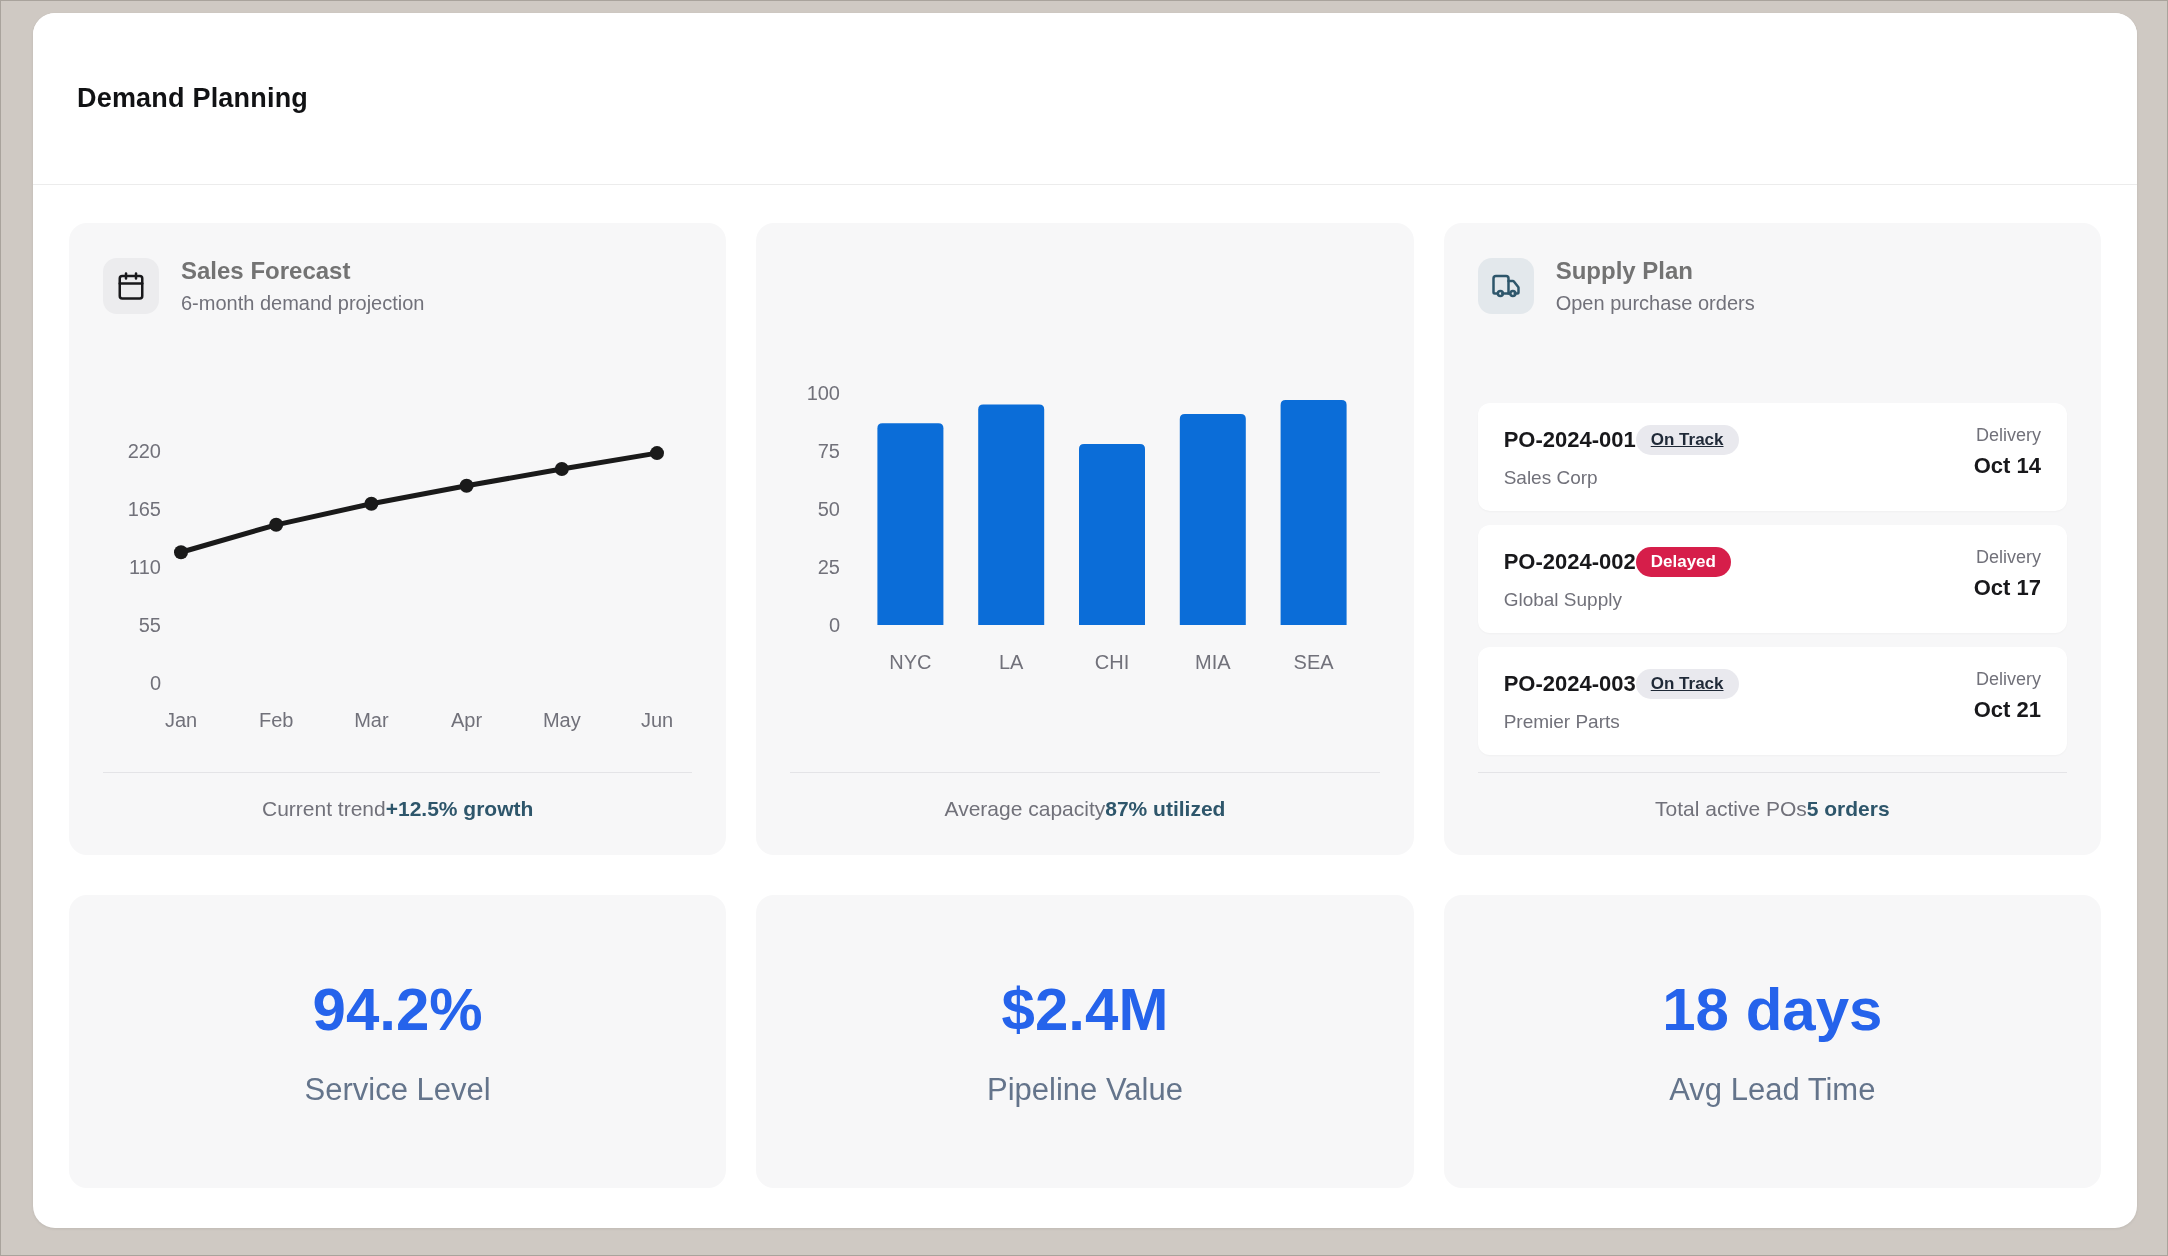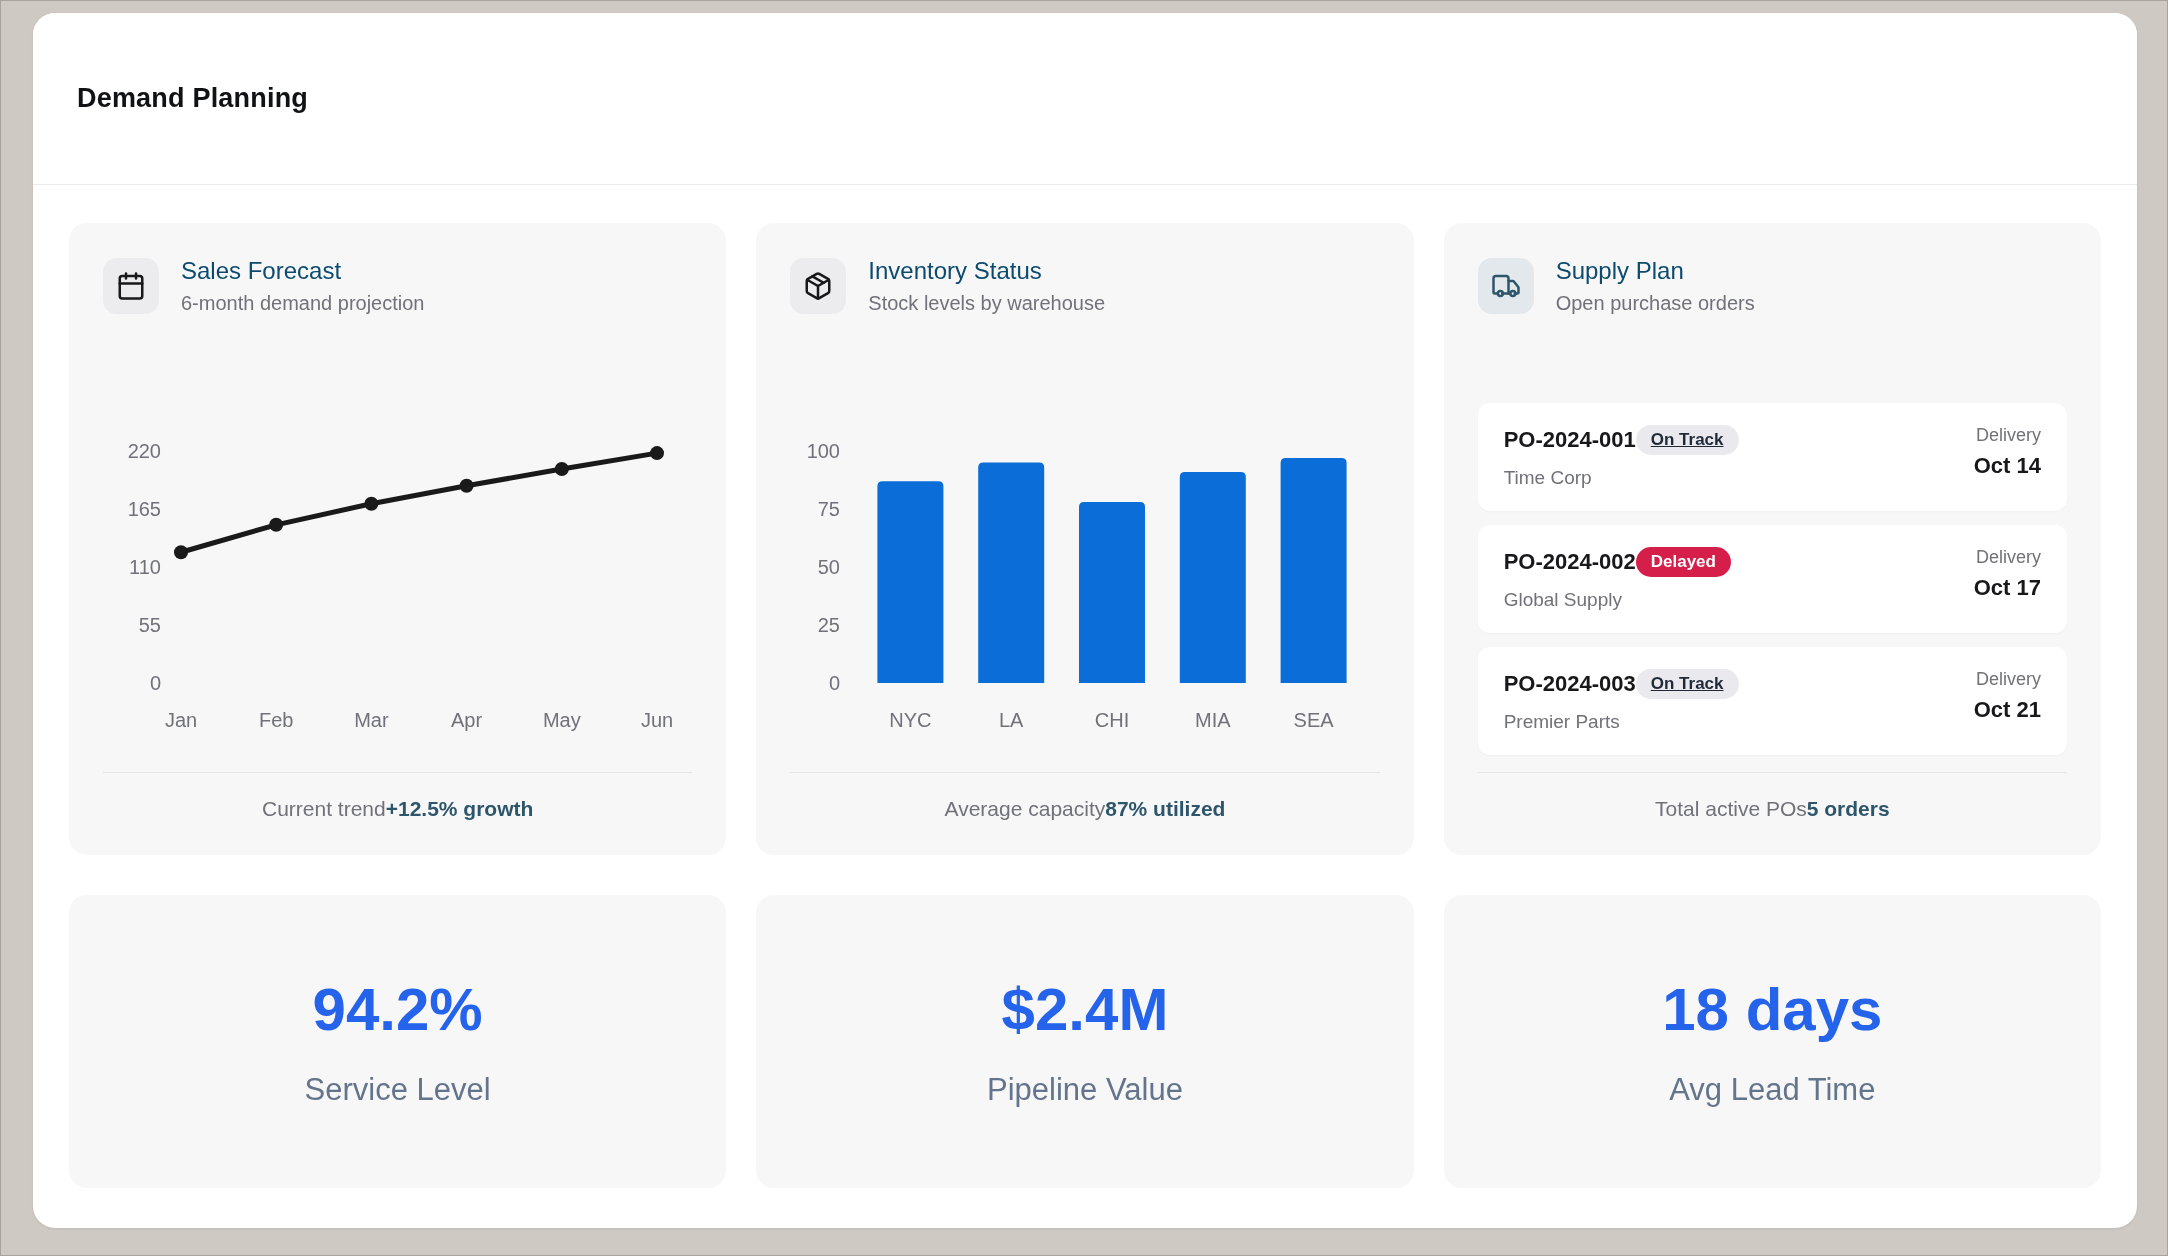--- a/index.html
+++ b/index.html
@@ -28,21 +28,21 @@
     height: 632px; display: flex; flex-direction: column;
   }
   .card-head { display: flex; align-items: center; gap: 22px; }
   .icon-box {
     width: 56px; height: 56px; border-radius: 14px;
     display: flex; align-items: center; justify-content: center;
     background: #ececee; flex: 0 0 auto;
   }
   .icon-box.teal { background: #e3e8ec; }
   .icon-box svg { width: 30px; height: 30px; }
-  .card-title { font-size: 24px; font-weight: 400; color: #0c4a6e; }
+  .card-title { font-size: 24px; font-weight: 700; color: #737373; }
   .card-sub { font-size: 20px; color: #71717a; margin-top: 7px; }
   .chart-wrap { margin-top: 118px; }
   .tick { font-size: 20px; fill: #71717a; font-family: "Liberation Sans", sans-serif; }
   .card-footer {
     margin-top: auto; border-top: 1px solid #e4e4e7; padding-top: 24px;
     display: flex; justify-content: center; align-items: center;
   }
   .foot-label { font-size: 21px; color: #71717a; }
   .foot-value { font-size: 21px; color: #2e566b; font-weight: 600; }
   .po-list { margin-top: 88px; display: flex; flex-direction: column; gap: 14px; }
@@ -122,34 +122,20 @@
                 <circle cx="554" cy="20.109090909090895" r="7" fill="#1a1a1a"></circle>
               </svg>
           </div>
           <div class="card-footer">
             <span class="foot-label">Current trend</span>
             <span class="foot-value">+12.5% growth</span>
           </div>
         </div>
 
         <div class="card">
-          <div class="card-head">
-            <div class="icon-box">
-              <svg viewBox="0 0 24 24" fill="none" stroke="#18181b" stroke-width="2" stroke-linecap="round" stroke-linejoin="round">
-                <path d="M11 21.73a2 2 0 0 0 2 0l7-4A2 2 0 0 0 21 16V8a2 2 0 0 0-1-1.73l-7-4a2 2 0 0 0-2 0l-7 4A2 2 0 0 0 3 8v8a2 2 0 0 0 1 1.73z"></path>
-                <path d="m3.3 7 8.7 5 8.7-5"></path>
-                  <path d="M12 22V12"></path>
-                  <path d="m7.5 4.27 9 5.15"></path>
-              </svg>
-            </div>
-            <div>
-              <div class="card-title">Inventory Status</div>
-              <div class="card-sub">Stock levels by warehouse</div>
-            </div>
-          </div>
           <div class="chart-wrap">
             <svg id="bar-chart" width="589" height="300" viewBox="0 0 589 300">
                 <text class="tick" x="50" y="257" text-anchor="end">0</text>
                 <text class="tick" x="50" y="199" text-anchor="end">25</text>
                 <text class="tick" x="50" y="141" text-anchor="end">50</text>
                 <text class="tick" x="50" y="83" text-anchor="end">75</text>
                 <text class="tick" x="50" y="25" text-anchor="end">100</text>
                 <path fill="#0b6dd8" d="M87.4,250 L87.4,53.16 Q87.4,48.16 92.4,48.16 L148.4,48.16 Q153.4,48.16 153.4,53.16 L153.4,250 Z"></path>
                 <path fill="#0b6dd8" d="M188.20000000000002,250 L188.20000000000002,34.60000000000001 Q188.20000000000002,29.60000000000001 193.20000000000002,29.60000000000001 L249.20000000000002,29.60000000000001 Q254.20000000000002,29.60000000000001 254.20000000000002,34.60000000000001 L254.20000000000002,250 Z"></path>
                 <path fill="#0b6dd8" d="M289,250 L289,74.03999999999999 Q289,69.03999999999999 294,69.03999999999999 L350,69.03999999999999 Q355,69.03999999999999 355,74.03999999999999 L355,250 Z"></path>
@@ -185,21 +171,21 @@
             </div>
           </div>
 
           <div class="po-list">
             <div class="po-row">
               <div>
                 <div class="po-id-line">
                   <span class="po-id">PO-2024-001</span>
                   <span class="badge ok">On Track</span>
                 </div>
-                <div class="po-supplier">Time Corp</div>
+                <div class="po-supplier">Sales Corp</div>
               </div>
               <div class="po-right">
                 <div class="po-delivery-label">Delivery</div>
                 <div class="po-date">Oct 14</div>
               </div>
             </div>
 
             <div class="po-row">
               <div>
                 <div class="po-id-line">

